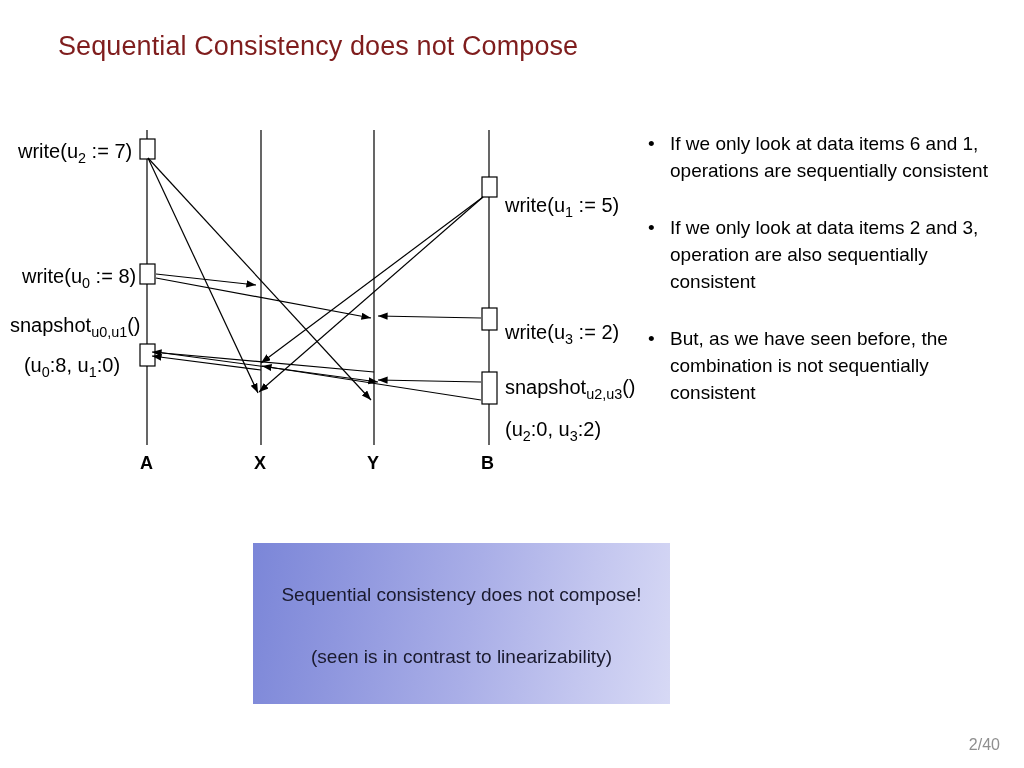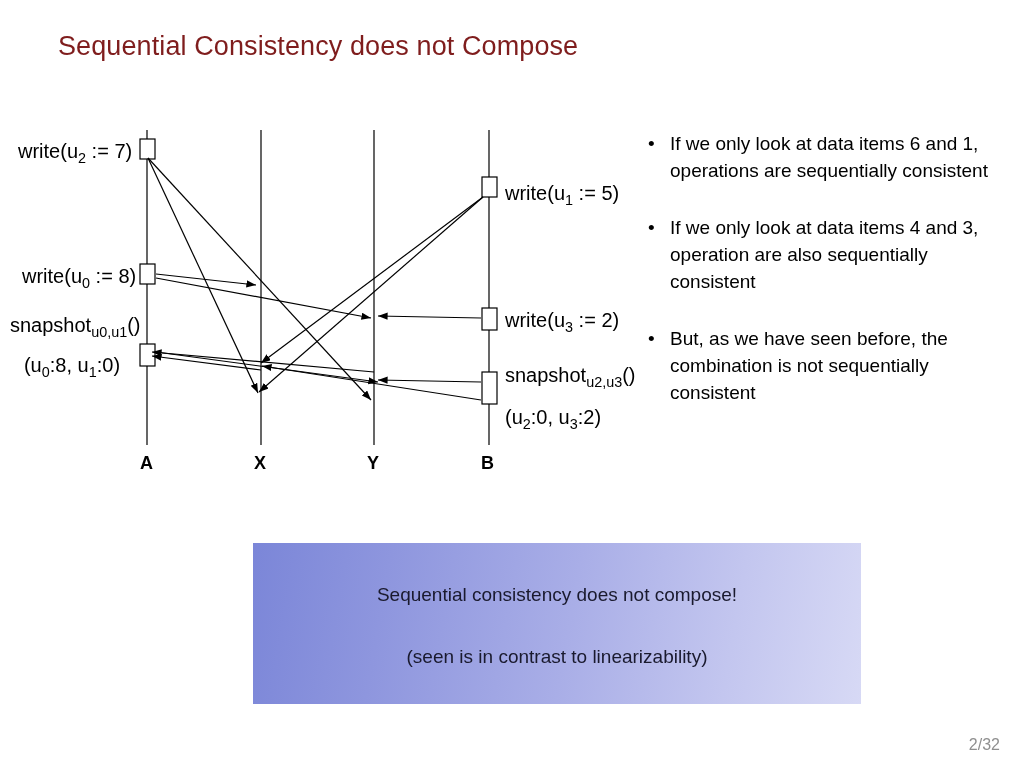--- a/index.html
+++ b/index.html
@@ -42,21 +42,21 @@
   }
   #diagram svg {
     display: block;
   }
   .dlabel {
     position: absolute;
     font-size: 20px;
     color: #000;
     white-space: nowrap;
   }
-  .dlabel.right { text-align: left; }
+  .dlabel.right { text-align: left; margin-top: 12px; }
   .dlabel.leftal { text-align: right; }
   .proc-label {
     position: absolute;
     font-size: 18px;
     font-weight: bold;
     color: #000;
     white-space: nowrap;
   }
   sub { font-size: 0.72em; }
 
@@ -83,21 +83,21 @@
   }
   .bullet .btxt {
     flex: 1 1 auto;
   }
 
   
   #callout {
     position: absolute;
     left: 253px;
     top: 543px;
-    width: 608px;
+    width: 417px;
     height: 161px;
     background: linear-gradient(100deg, #7b86d8 0%, #8e96de 22%, #a9aee7 52%, #c3c6ef 78%, #d7d9f5 100%);
   }
   #callout .cline {
     position: absolute;
     width: 100%;
     text-align: center;
     font-size: 19px;
     color: #1a1a2e;
   }
@@ -188,28 +188,28 @@
     <div class="proc-label" style="left:481px; top:333px;">B</div>
   </div>
 
   <div id="bullets">
     <div class="bullet">
       <span class="dot">•</span>
       <span class="btxt">If we only look at data items 6 and 1, operations are sequentially consistent</span>
     </div>
     <div class="bullet">
       <span class="dot">•</span>
-      <span class="btxt">If we only look at data items 4 and 3, operation are also sequentially consistent</span>
+      <span class="btxt">If we only look at data items 2 and 3, operation are also sequentially consistent</span>
     </div>
     <div class="bullet">
       <span class="dot">•</span>
       <span class="btxt">But, as we have seen before, the combination is not sequentially consistent</span>
     </div>
   </div>
 
   <div id="callout">
     <div class="cline" id="callout-line1">Sequential consistency does not compose!</div>
     <div class="cline" id="callout-line2">(seen is in contrast to linearizability)</div>
   </div>
 
-  <div id="page-number">2/32</div>
+  <div id="page-number">2/40</div>
 
 </div>
 
 </body></html>

